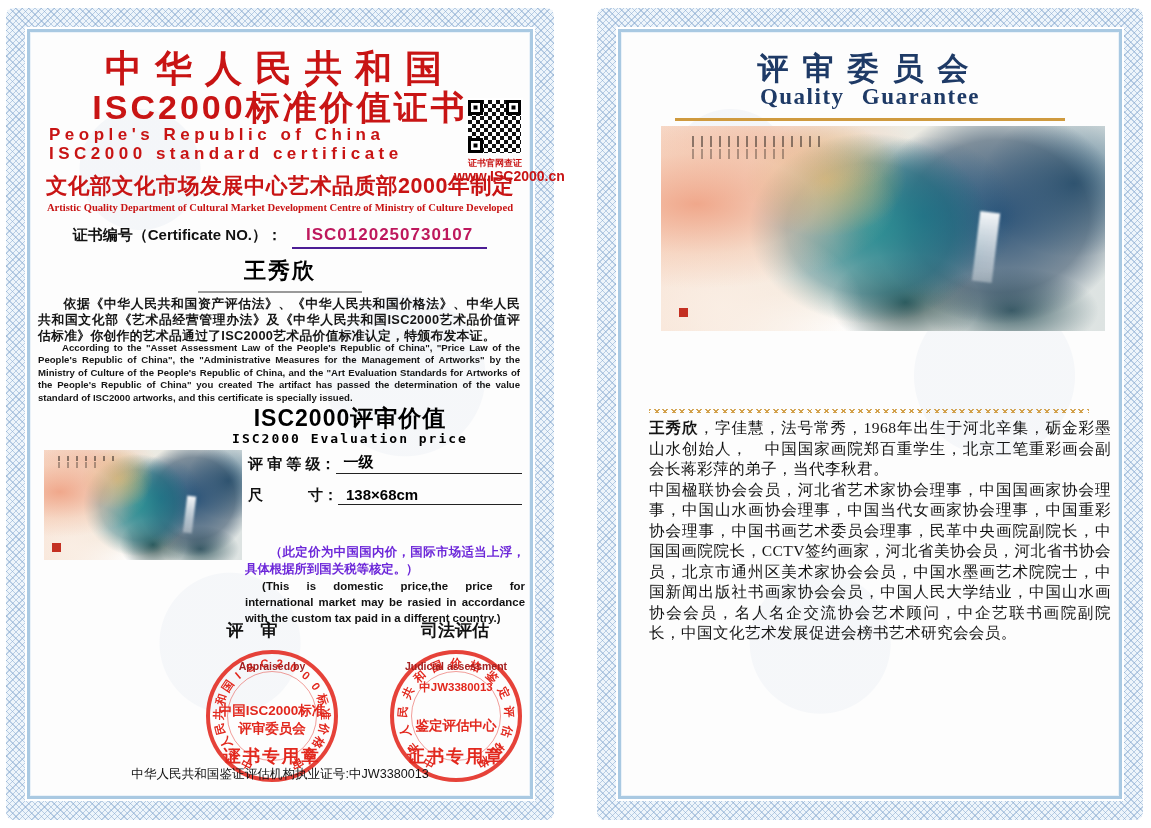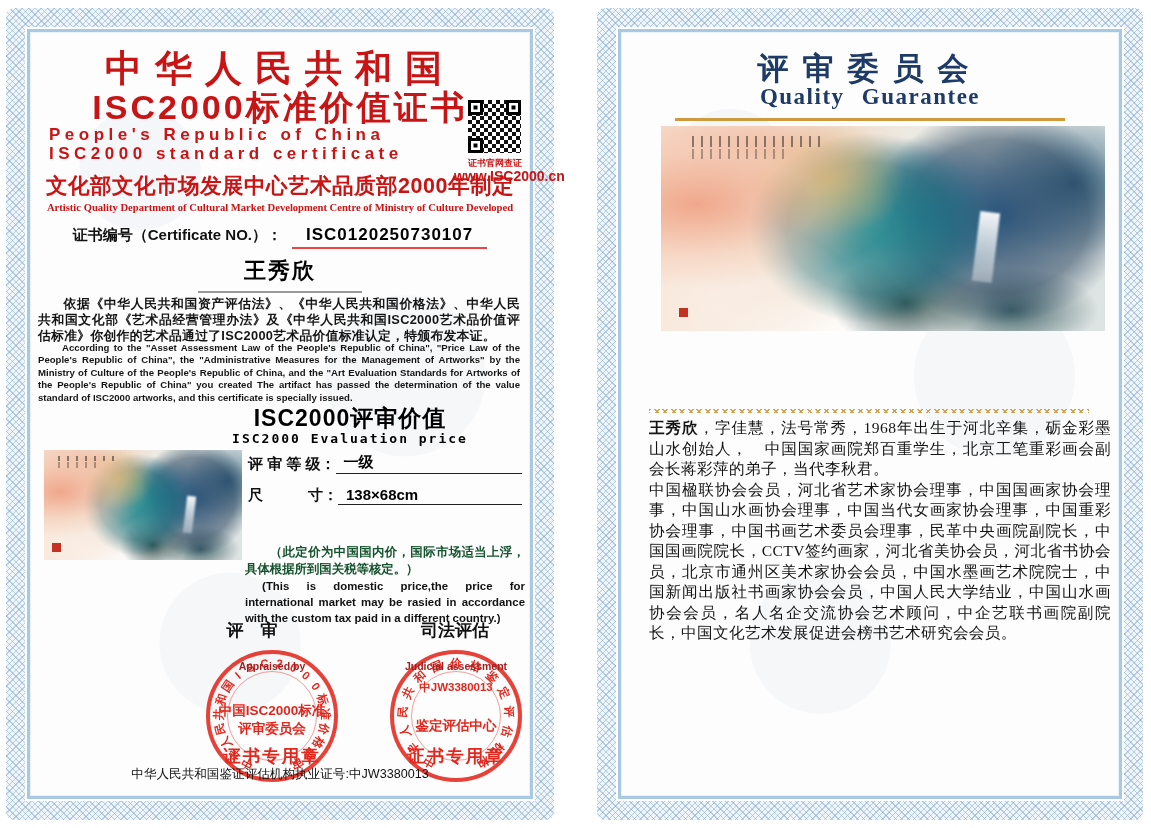--- a/index.html
+++ b/index.html
@@ -35,39 +35,39 @@
   .red    { color:#c81414; }
   .t-cn1  { font-size:37px; font-weight:800; letter-spacing:13px; text-align:center; width:100%; }
   .t-cn2  { font-size:34px; font-weight:800; letter-spacing:3px;  text-align:center; width:100%; }
   .t-en   { font-size:17px; font-weight:800; letter-spacing:4.5px; text-align:left; width:100%;padding-left:19px; }
   .sub-cn { font-size:21.5px; font-weight:800; text-align:center; width:100%; letter-spacing:.5px; }
   .sub-en { font-size:10.6px; font-weight:700; text-align:center; width:100%;font-family:Liberation Serif, serif; }
 
   .cert-row { width:100%; text-align:center; font-size:15px; color:#111; }
   .cert-label { font-weight:700; }
   .cert-no  { display:inline-block; font-weight:800; font-size:17px; letter-spacing:1px;
-              border-bottom:2px solid #ef4444; padding:0 14px 2px; margin-left:10px; color:#000000; }
+              border-bottom:2px solid #4c1d95; padding:0 14px 2px; margin-left:10px; color:#be185d; }
   .artist   { width:100%; text-align:center; }
   .artist span { display:inline-block; font-size:22px; font-weight:800; color:#000;
                  border-bottom:2px solid #999; padding:0 46px 5px; letter-spacing:2px; }
 
   .body-cn { font-size:12.8px; font-weight:600; color:#151515; line-height:16px;
              text-align:justify; text-indent:2em; letter-spacing:.3px; }
   .body-en { font-size:9.6px; font-weight:700; color:#151515; line-height:12.4px;
              text-align:justify; text-indent:2.5em; }
 
   .eval-cn { font-size:23px; font-weight:800; color:#000; text-align:center; letter-spacing:1px; }
   .eval-en { font-family:"DejaVu Sans Mono","Liberation Mono",monospace;
              font-size:13px; font-weight:700; color:#000; text-align:center; letter-spacing:2px; }
 
   .field-row { display:flex; align-items:flex-end; height:22px; margin-bottom:9px; }
   .field-label { font-size:15px; font-weight:700; color:#111; white-space:pre; }
   .field-value { flex:1; border-bottom:1.5px solid #222; font-size:15px; font-weight:700;
                  color:#000; padding:0 0 1px 8px; }
-  .note-cn { font-size:12.4px; font-weight:700; color:#14532d; line-height:16.5px; text-indent:2em; text-align:justify;}
+  .note-cn { font-size:12.4px; font-weight:700; color:#6d28d9; line-height:16.5px; text-indent:2em; text-align:justify;}
   .note-en { font-size:11.4px; font-weight:700; color:#111; line-height:16.2px; text-indent:1.5em; text-align:justify;}
 
   .stamp-label { font-size:17px; font-weight:800; color:#111; text-align:center; width:140px; }
 
   
   .seal { width:132px; height:132px; border-radius:50%;
           border:4px solid rgba(226,40,30,.88); color:#e2281e; }
   .seal .inner-ring { position:absolute; inset:17px; border:1px solid rgba(226,40,30,.45); border-radius:50%; }
   .seal .ring { position:absolute; inset:0; font-size:11.5px; font-weight:800; }
   .seal .c-line { position:absolute; width:200%; left:-50%; text-align:center; font-weight:800; white-space:nowrap; }

